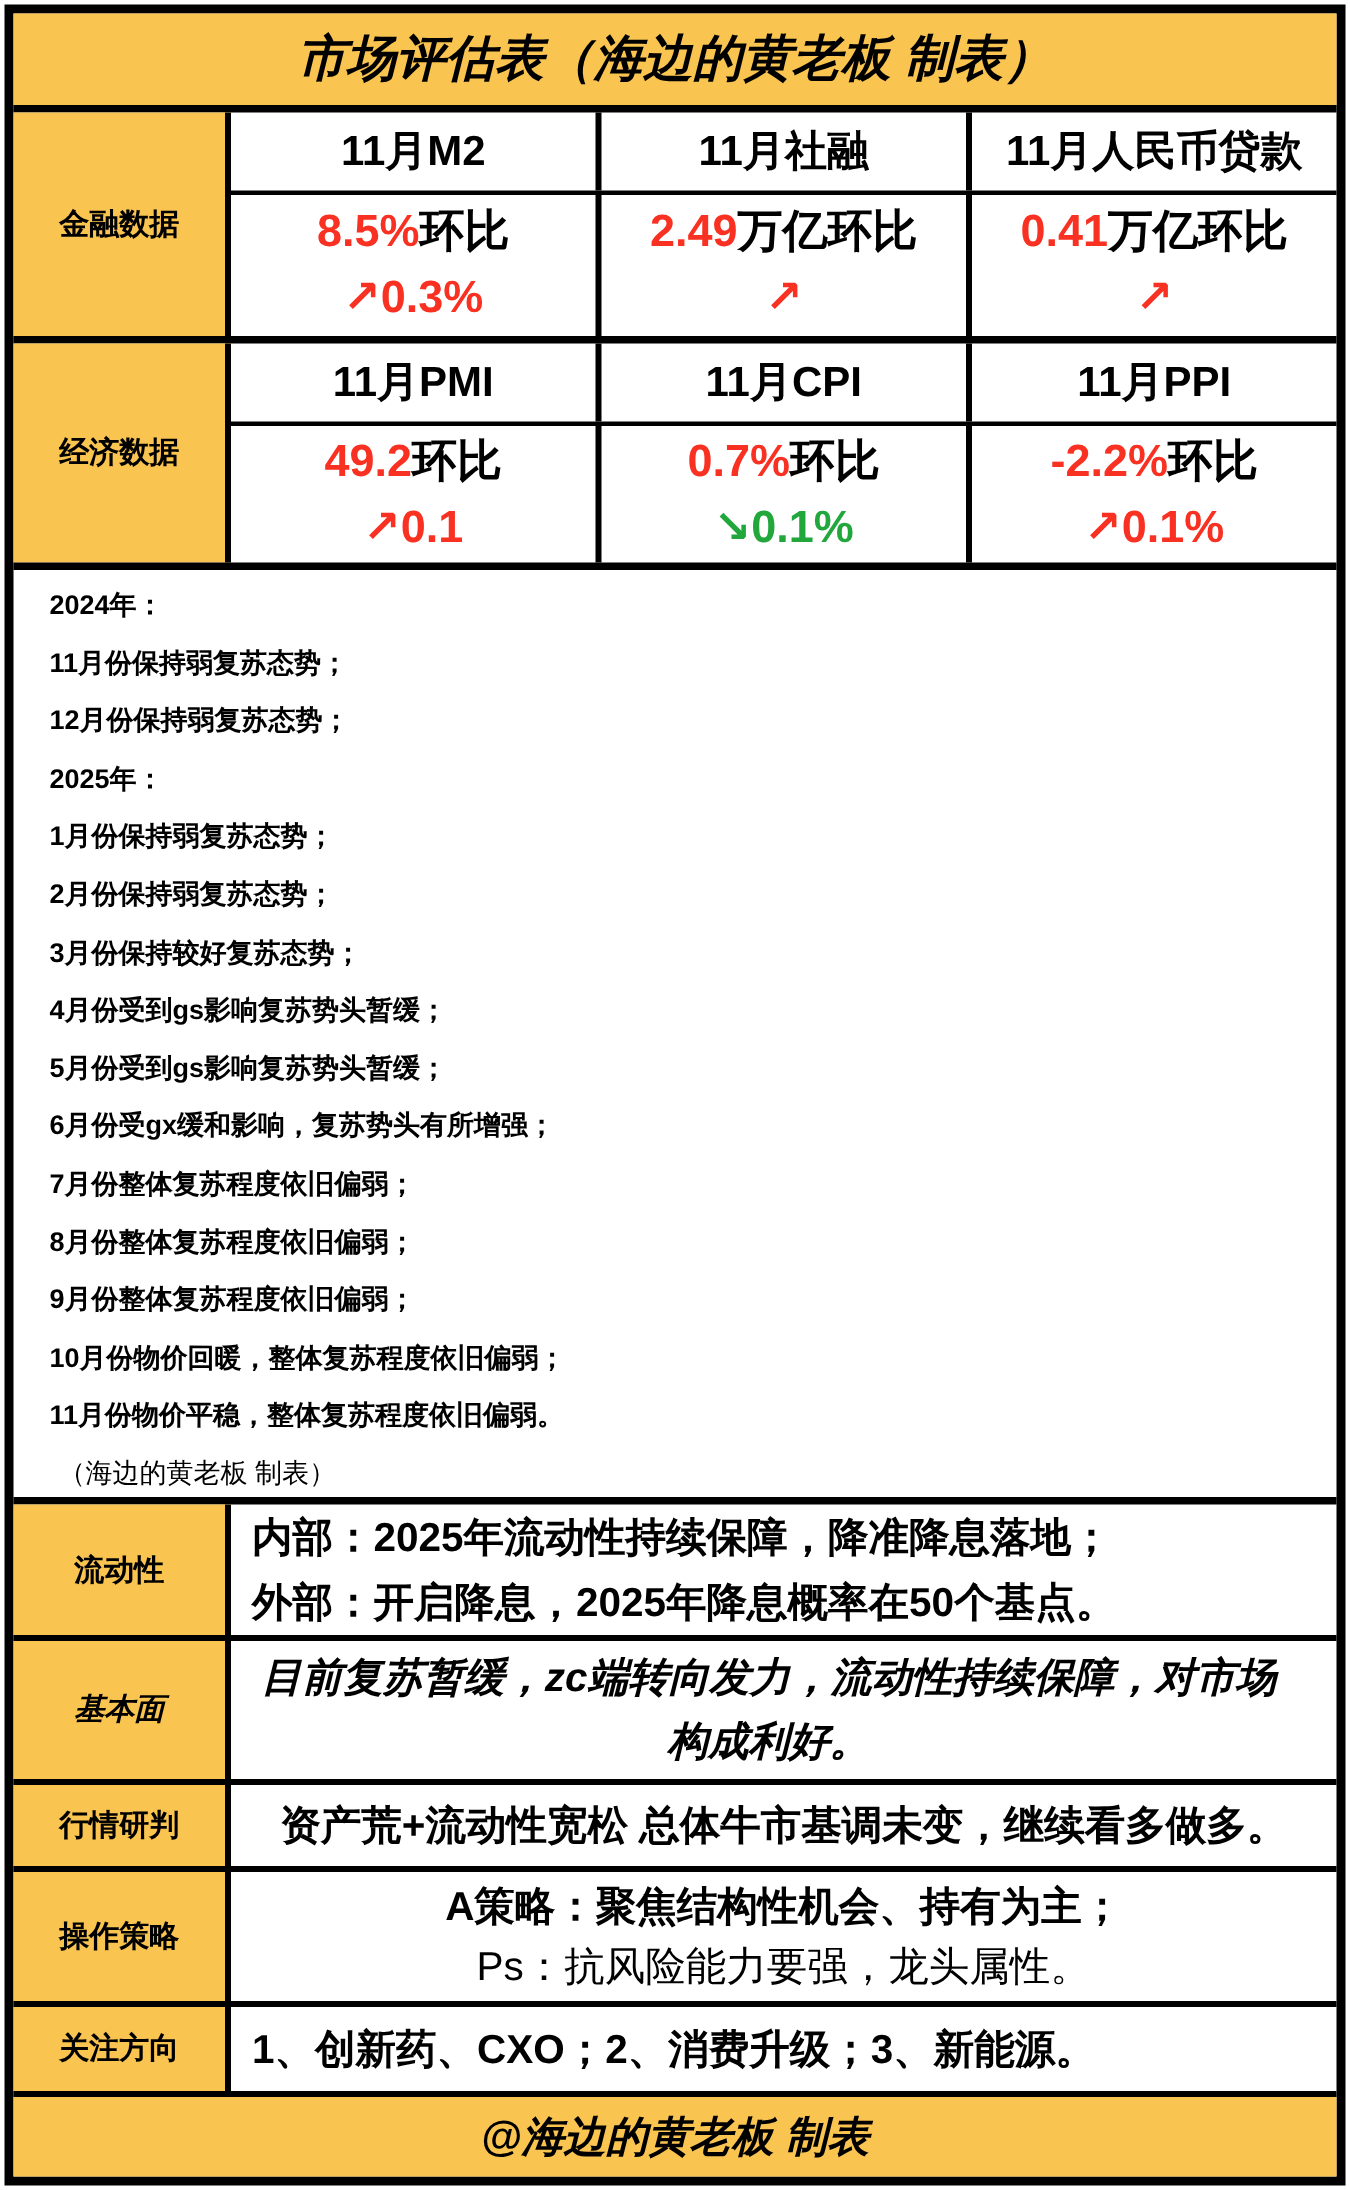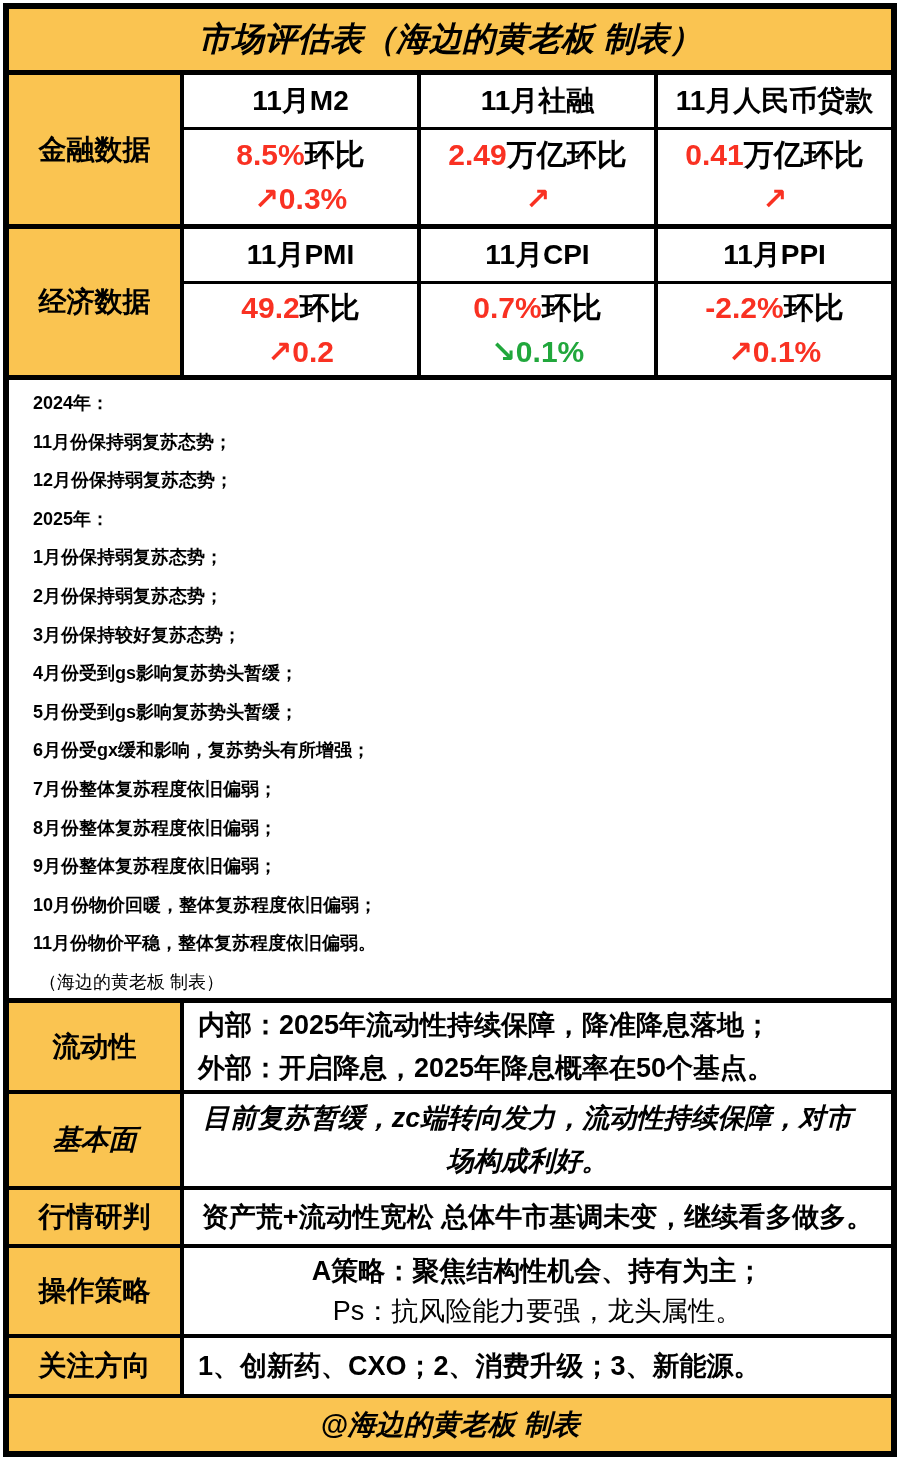--- a/index.html
+++ b/index.html
@@ -13,21 +13,21 @@
   body{font-family:"Liberation Sans","DejaVu Sans",sans-serif;color:#000;}
   .page{width:900px;height:1460px;padding:3px;background:#fff;}
   .frame{width:894px;height:1454px;border:6px solid var(--border);display:flex;flex-direction:column;background:#fff;}
   .hsep{height:5px;background:var(--border);flex:none;}
   .hsep.w4{height:4px;}
   .hsep.thin{height:3px;}
   .band{background:var(--accent);display:flex;align-items:center;justify-content:center;flex:none;font-style:italic;}
   .title-band{height:61px;font-size:33px;font-weight:700;}
   .footer-band{height:53px;font-size:28px;font-weight:700;}
   .trow{display:flex;flex:none;}
-  .label-cell{width:175px;flex:none;background:var(--accent);display:flex;flex-direction:column;align-items:center;justify-content:center;font-size:28px;font-weight:700;text-align:center;border-right:4px solid var(--border);line-height:42px;}
+  .label-cell{width:145px;flex:none;background:var(--accent);display:flex;flex-direction:column;align-items:center;justify-content:center;font-size:20px;font-weight:700;text-align:center;border-right:4px solid var(--border);line-height:42px;}
   .row-right{flex:1;display:flex;flex-direction:column;min-width:0;}
   .cols{display:flex;flex:none;}
   .cols .col{flex:1;display:flex;flex-direction:column;align-items:center;justify-content:center;text-align:center;}
   .cols .col + .col{border-left:4px solid var(--border);}
   .mh{height:52px;font-size:28px;font-weight:700;}
   .mv1{height:94px;}
   .mv2{height:91px;}
   .mval{font-size:30px;font-weight:700;line-height:44px;text-align:center;}
   .c-red{color:var(--red);}
   .c-green{color:var(--green);}
@@ -90,21 +90,21 @@
       <div class="row-right">
         <div class="cols mh">
           <div class="col">11月PMI</div>
           <div class="col">11月CPI</div>
           <div class="col">11月PPI</div>
         </div>
         <div class="hsep thin"></div>
         <div class="cols mv2">
           <div class="col">
             <div class="mval"><span class="c-red">49.2</span><span>环比</span></div>
-            <div class="mval c-red">↗0.2</div>
+            <div class="mval c-red">↗0.1</div>
           </div>
           <div class="col">
             <div class="mval"><span class="c-red">0.7%</span><span>环比</span></div>
             <div class="mval c-green">↘0.1%</div>
           </div>
           <div class="col">
             <div class="mval"><span class="c-red">-2.2%</span><span>环比</span></div>
             <div class="mval c-red">↗0.1%</div>
           </div>
         </div>

